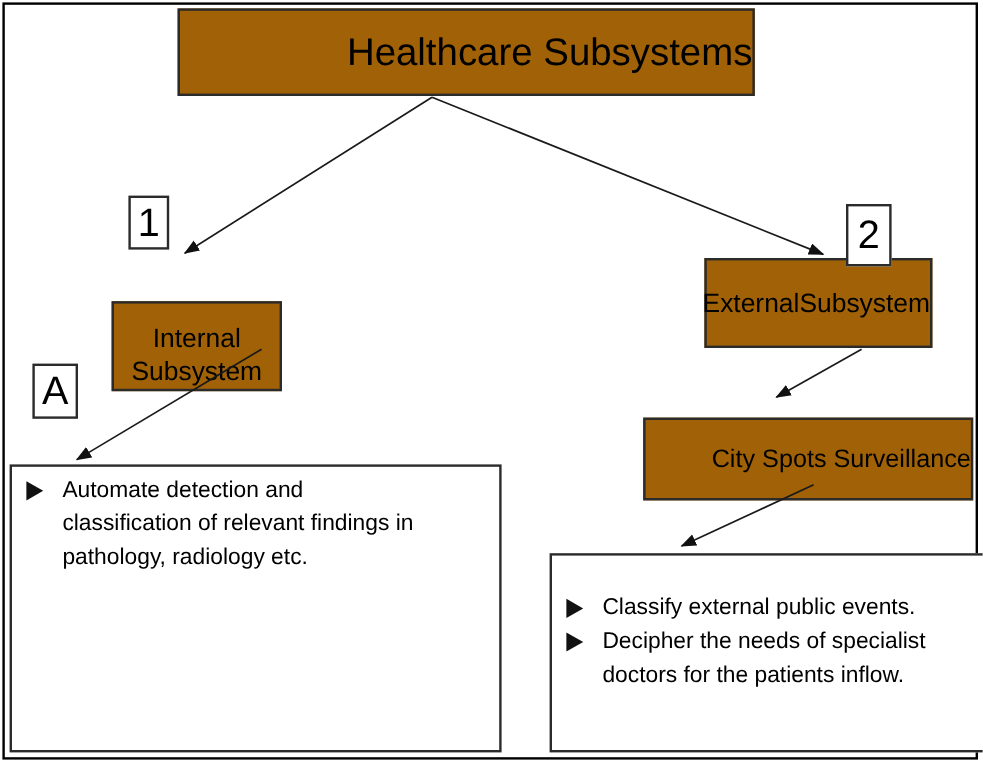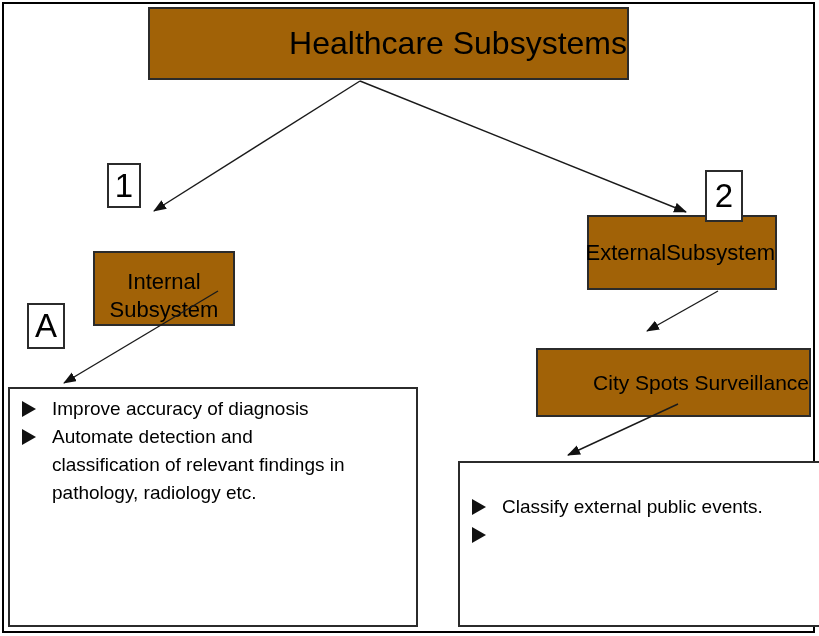--- a/index.html
+++ b/index.html
@@ -125,41 +125,36 @@
 
   <div class="node surveillance">
     <span>City Spots Surveillance</span>
   </div>
 
   <div class="goals left">
     <div class="bullet-item">
       <span class="tri-col">
           <span class="tri"></span>
         </span>
-      <span class="bullet-text">Improve accuracy of diagnosis</span>
-    </div>
-    <div class="bullet-item">
-      <span class="tri-col">
-          <span class="tri"></span>
-        </span>
       <span class="bullet-text">Automate detection and classification of relevant findings in pathology, radiology etc.</span>
     </div>
   </div>
 
   <div class="goals right">
     <div class="bullet-item">
       <span class="tri-col">
           <span class="tri"></span>
         </span>
       <span class="bullet-text">Classify external public events.</span>
     </div>
     <div class="bullet-item">
       <span class="tri-col">
           <span class="tri"></span>
         </span>
+      <span class="bullet-text">Decipher the needs of specialist doctors for the patients inflow.</span>
     </div>
   </div>
 
   <svg class="connectors" viewBox="0 0 819 636" xmlns="http://www.w3.org/2000/svg">
     <defs>
       <marker id="ah" markerUnits="userSpaceOnUse" markerWidth="14" markerHeight="12" refX="12" refY="5" orient="auto">
         <path d="M0,0 L13,5 L0,10 z" fill="#111"></path>
       </marker>
     </defs>
     <line x1="360" y1="81" x2="154" y2="211" stroke="#1a1a1a" stroke-width="1.4" marker-end="url(#ah)"></line>

